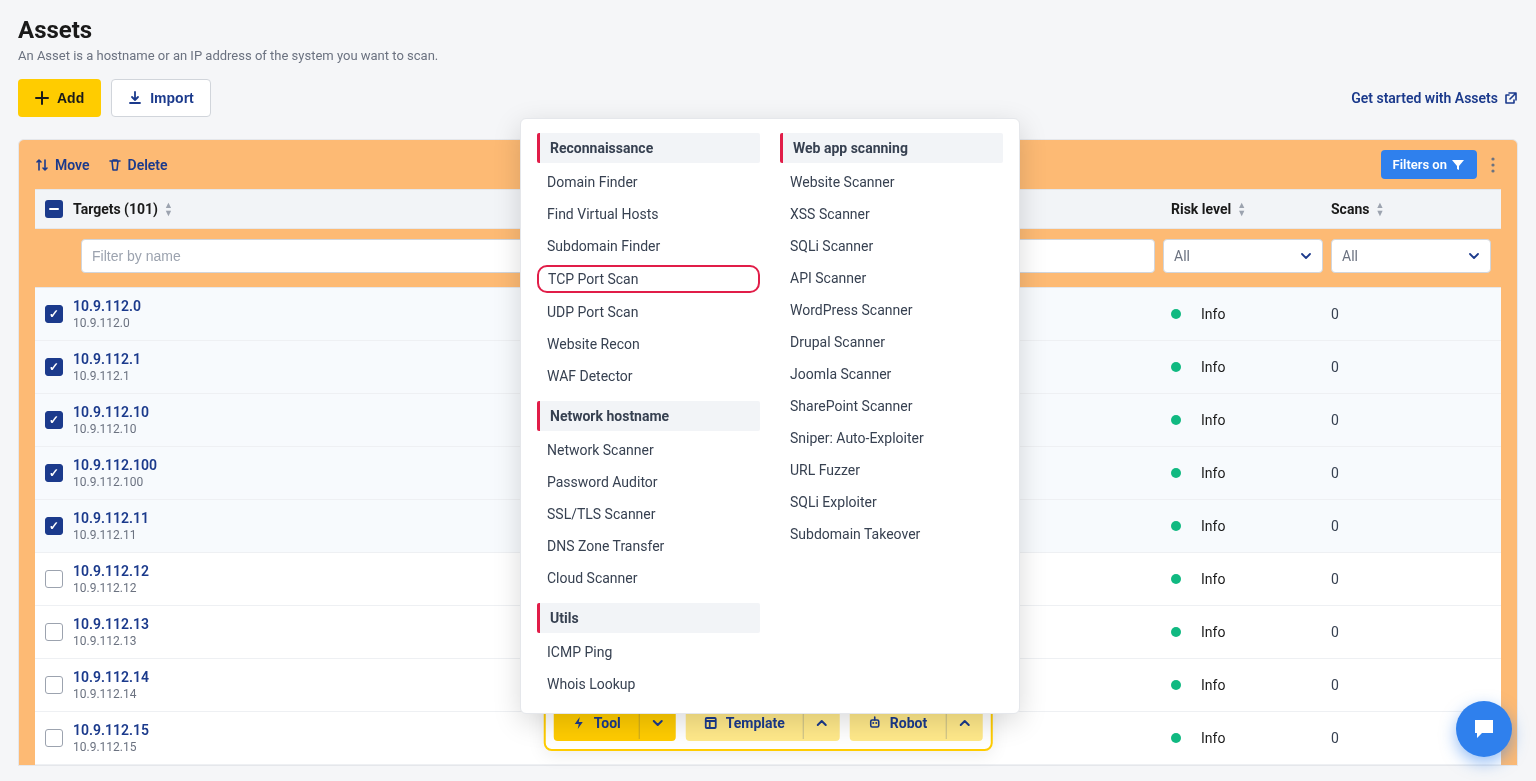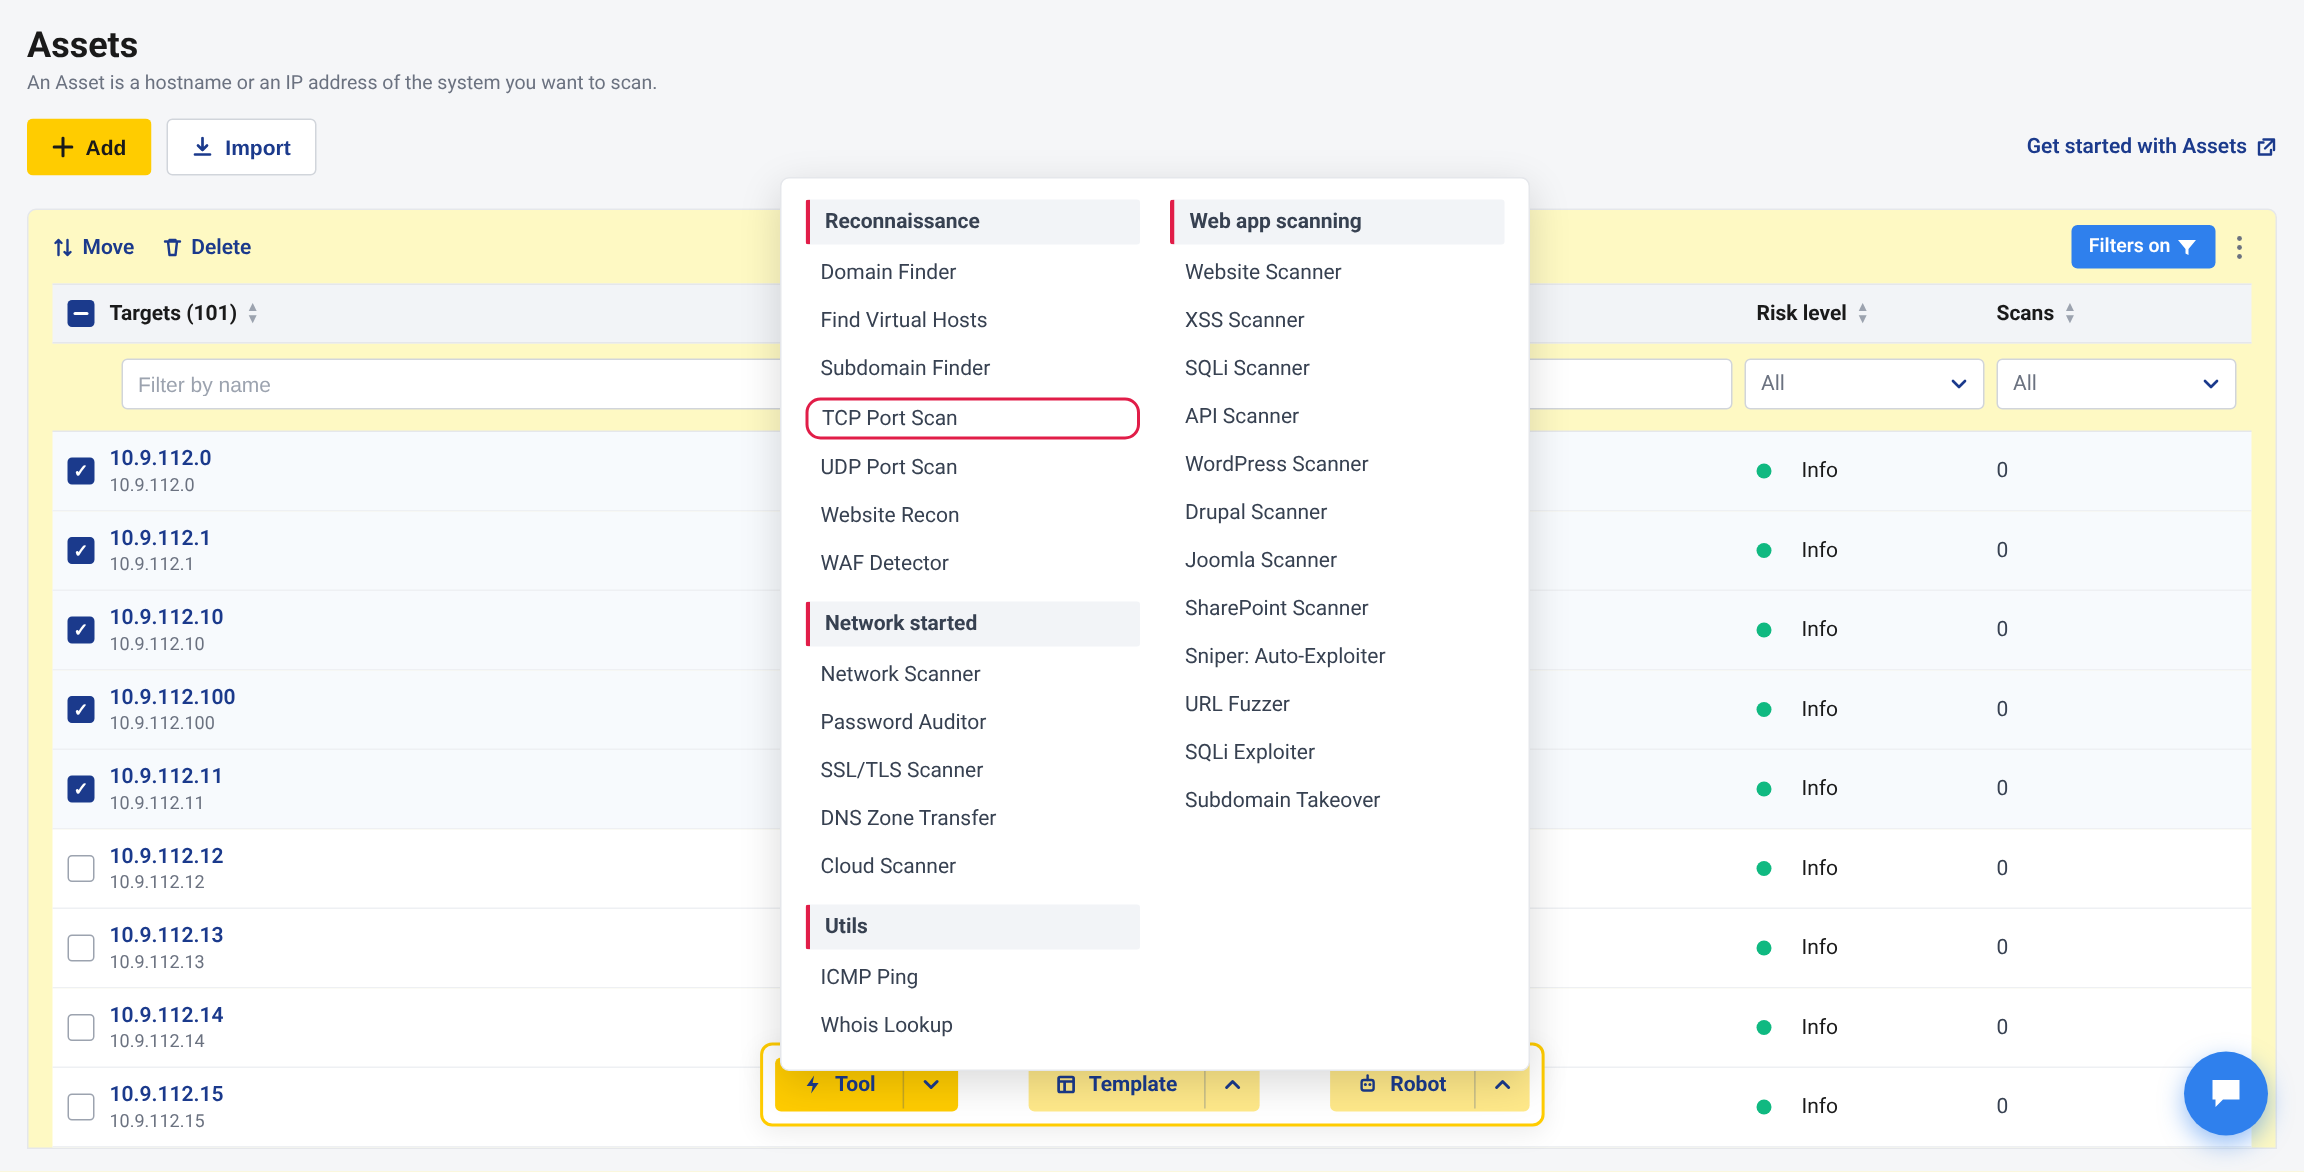--- a/index.html
+++ b/index.html
@@ -43,21 +43,21 @@
     font-weight: 600;
     font-size: 14px;
     cursor: pointer;
     background: #fff;
   }
   .btn-yellow { background: #ffcc00; color: #1a1a1a; }
   .btn-outline { border-color: #d1d5db; color: #1b3a8c; }
   .link-blue { color: #1b3a8c; font-weight: 600; display: inline-flex; align-items: center; gap: 6px; }
   .toolbar {
     margin-top: 22px;
-    background: #fef9c3;
+    background: #fdba74;
     border-radius: 6px 6px 0 0;
     padding: 10px 16px 0 16px;
     border: 1px solid #e5e7eb;
     position: relative;
   }
   .toolbar-top {
     display: flex;
     align-items: center;
     justify-content: space-between;
     padding-bottom: 10px;
@@ -195,21 +195,21 @@
     z-index:30;
     box-shadow: 0 4px 18px rgba(0,0,0,0.08);
   }
   .ab-btn{
     display:flex; align-items:center; background:#ffcc00;
     border-radius:4px; overflow:hidden; font-weight:700; color:#1b3a8c;
   }
   .ab-btn .main{ padding:10px 18px; display:flex; align-items:center; gap:8px;}
   .ab-btn .caret{ padding:10px 12px; border-left:1px solid rgba(27,58,140,0.25);}
   .ab-btn.solid{ background:#ffcc00;}
-  .ab-btn.light{ background:#ffe98a;margin-left:37px;}
+  .ab-btn.light{ background:#ffe98a;}
   
   .chat-bubble{
     position:absolute; right:24px; bottom:24px; width:56px; height:56px;
     border-radius:50%; background:#2f80ed; color:#fff; display:flex;
     align-items:center; justify-content:center; box-shadow:0 6px 16px rgba(47,128,237,0.5);
     z-index:50;
   }
   svg{display:block;}
 </style>
 </head>
@@ -451,21 +451,21 @@
 <div class="popover">
   <div class="pop-col" id="pop-col1">
       <div class="pop-header">Reconnaissance</div>
       <div class="pop-item">Domain Finder</div>
       <div class="pop-item">Find Virtual Hosts</div>
       <div class="pop-item">Subdomain Finder</div>
       <div class="pop-item highlight">TCP Port Scan</div>
       <div class="pop-item">UDP Port Scan</div>
       <div class="pop-item">Website Recon</div>
       <div class="pop-item">WAF Detector</div>
-      <div class="pop-header">Network started</div>
+      <div class="pop-header">Network hostname</div>
       <div class="pop-item">Network Scanner</div>
       <div class="pop-item">Password Auditor</div>
       <div class="pop-item">SSL/TLS Scanner</div>
       <div class="pop-item">DNS Zone Transfer</div>
       <div class="pop-item">Cloud Scanner</div>
       <div class="pop-header">Utils</div>
       <div class="pop-item">ICMP Ping</div>
       <div class="pop-item">Whois Lookup</div>
     </div>
   <div class="pop-col" id="pop-col2">

